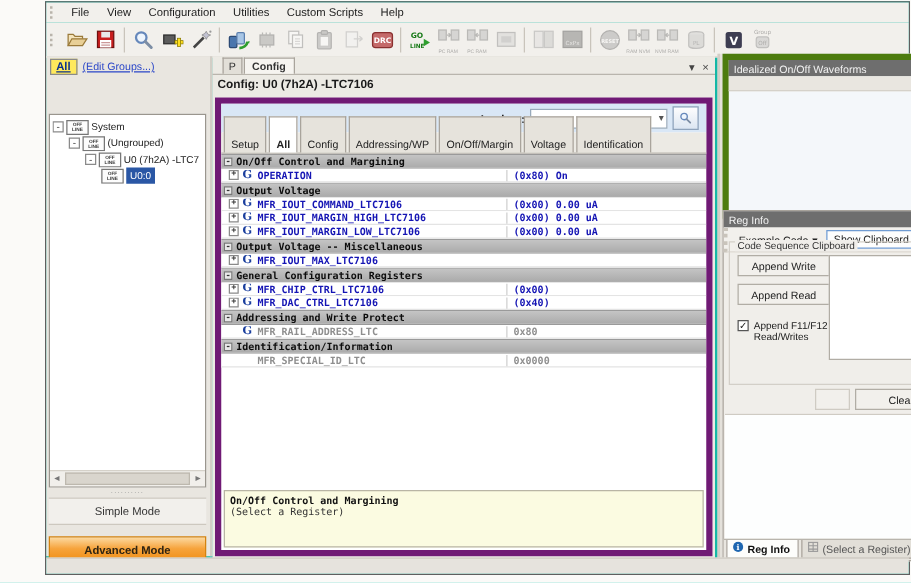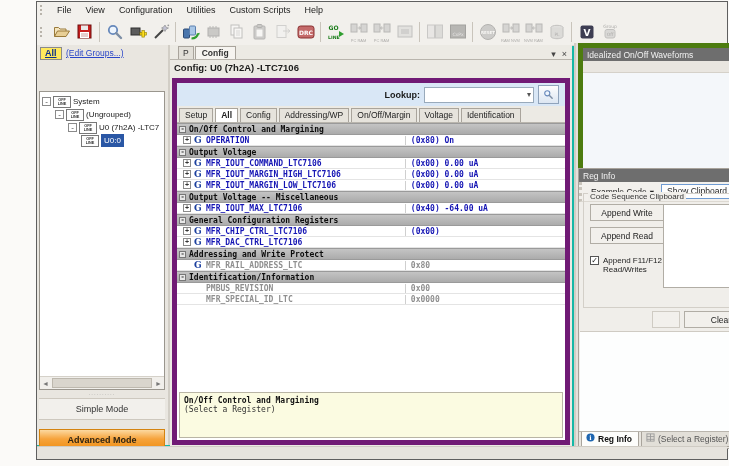--- a/index.html
+++ b/index.html
@@ -44,21 +44,21 @@
   .ctab.active{background:#f6f4f0;font-weight:bold;}
   .tab-btns{margin-left:auto;display:flex;align-items:center;gap:6px;padding-right:5px;font-size:9px;color:#444;}
   .cfg-title{position:absolute;left:4px;top:17px;font-size:9.5px;font-weight:bold;color:#1a1a1a;}
   .content{position:absolute;left:2px;top:33px;right:2px;bottom:2px;background:#fff;border:5px solid #701a75;}
   .lookup-row{position:absolute;left:0;right:0;top:0;height:23px;background:#d9e7f6;display:flex;align-items:center;justify-content:flex-end;gap:4px;padding-right:6px;}
   .lookup-label{font-size:9px;font-weight:bold;color:#1a1a1a;}
   .combo{width:108px;height:14px;background:#fff;border:1px solid #9ab;display:flex;align-items:center;justify-content:flex-end;font-size:8px;color:#555;}
   .combo .v{padding:0 2px;}
   .lk-btn{width:19px;height:17px;border:1px solid #8fa3bb;background:linear-gradient(#fdfdfd,#dce6f2);display:flex;align-items:center;justify-content:center;}
   .ftabs{position:absolute;left:0;right:0;top:23px;height:16px;background:#eceae4;border-bottom:1px solid #b9b5ad;display:flex;align-items:flex-end;padding-left:2px;}
-  .ftab{font-size:8.5px;padding:1px 5px 2px 5px;border:1px solid #a9a49c;background:#e6e3dc;color:#222;margin-right:2px;border-bottom:none;}
+  .ftab{font-size:8.5px;padding:16px 5px 2px 5px;border:1px solid #a9a49c;background:#e6e3dc;color:#222;margin-right:2px;border-bottom:none;}
   .ftab.active{background:#fff;font-weight:bold;}
   .grid{position:absolute;left:0;right:0;top:40px;bottom:52px;overflow:hidden;font-family:"DejaVu Sans Mono",monospace;}
   .sec-h{display:flex;align-items:center;height:10px;background:linear-gradient(#c4c4c4,#ababab);border-top:1px solid #9a9a9a;border-bottom:1px solid #9a9a9a;font-size:8px;font-weight:bold;color:#0c0c0c;}
   .sec-h .cbox{width:7px;height:7px;border:1px solid #777;background:#e8e8e8;font-size:7px;line-height:5px;text-align:center;color:#333;margin:0 3px 0 2px;flex:0 0 7px;box-sizing:border-box;}
   .reg-row{display:flex;align-items:center;height:10px;border-bottom:1px solid #e4e4e4;font-size:8px;font-weight:bold;color:#1515b4;position:relative;background:#fff;}
   .reg-row .namecell{display:flex;align-items:center;width:59%;padding-left:6px;overflow:hidden;white-space:nowrap;}
   .reg-row .valcell{width:41%;border-left:1px solid #cfcfcf;padding-left:5px;white-space:nowrap;overflow:hidden;}
   .reg-row .ebox2{width:8px;height:8px;border:1px solid #8a8a8a;background:#fff;font-size:7px;line-height:6px;text-align:center;color:#333;flex:0 0 8px;box-sizing:border-box;margin-right:3px;font-family:"Liberation Sans",sans-serif;}
   .reg-row .ebox2.hide,.reg-row .gic.hide{visibility:hidden;}
   .gic{font-size:9px;line-height:9px;font-weight:bold;color:#1b3f9e;margin-right:4px;flex:0 0 8px;font-family:"DejaVu Serif",serif;}
@@ -458,64 +458,56 @@
             <div class="sec-h">
               <span class="cbox">-</span>
               <span>Output Voltage -- Miscellaneous</span>
             </div>
             <div class="reg-row">
               <span class="namecell">
                 <span class="ebox2">+</span>
                 <span class="gic">G</span>
                 <span>MFR_IOUT_MAX_LTC7106</span>
               </span>
-              <span class="valcell">(0x40) -64.00 uA</span>
             </div>
             <div class="sec-h">
               <span class="cbox">-</span>
               <span>General Configuration Registers</span>
             </div>
             <div class="reg-row">
               <span class="namecell">
                 <span class="ebox2">+</span>
                 <span class="gic">G</span>
                 <span>MFR_CHIP_CTRL_LTC7106</span>
               </span>
               <span class="valcell">(0x00)</span>
             </div>
             <div class="reg-row">
               <span class="namecell">
                 <span class="ebox2">+</span>
                 <span class="gic">G</span>
                 <span>MFR_DAC_CTRL_LTC7106</span>
               </span>
+              <span class="valcell">(0x40)</span>
             </div>
             <div class="sec-h">
               <span class="cbox">-</span>
               <span>Addressing and Write Protect</span>
             </div>
             <div class="reg-row grayed">
               <span class="namecell">
                 <span class="ebox2 hide">+</span>
                 <span class="gic">G</span>
                 <span>MFR_RAIL_ADDRESS_LTC</span>
               </span>
               <span class="valcell">0x80</span>
             </div>
             <div class="sec-h">
               <span class="cbox">-</span>
               <span>Identification/Information</span>
-            </div>
-            <div class="reg-row grayed">
-              <span class="namecell">
-                <span class="ebox2 hide">+</span>
-                <span class="gic hide">G</span>
-                <span>PMBUS_REVISION</span>
-              </span>
-              <span class="valcell">0x00</span>
             </div>
             <div class="reg-row grayed">
               <span class="namecell">
                 <span class="ebox2 hide">+</span>
                 <span class="gic hide">G</span>
                 <span>MFR_SPECIAL_ID_LTC</span>
               </span>
               <span class="valcell">0x0000</span>
             </div>
           </div>

